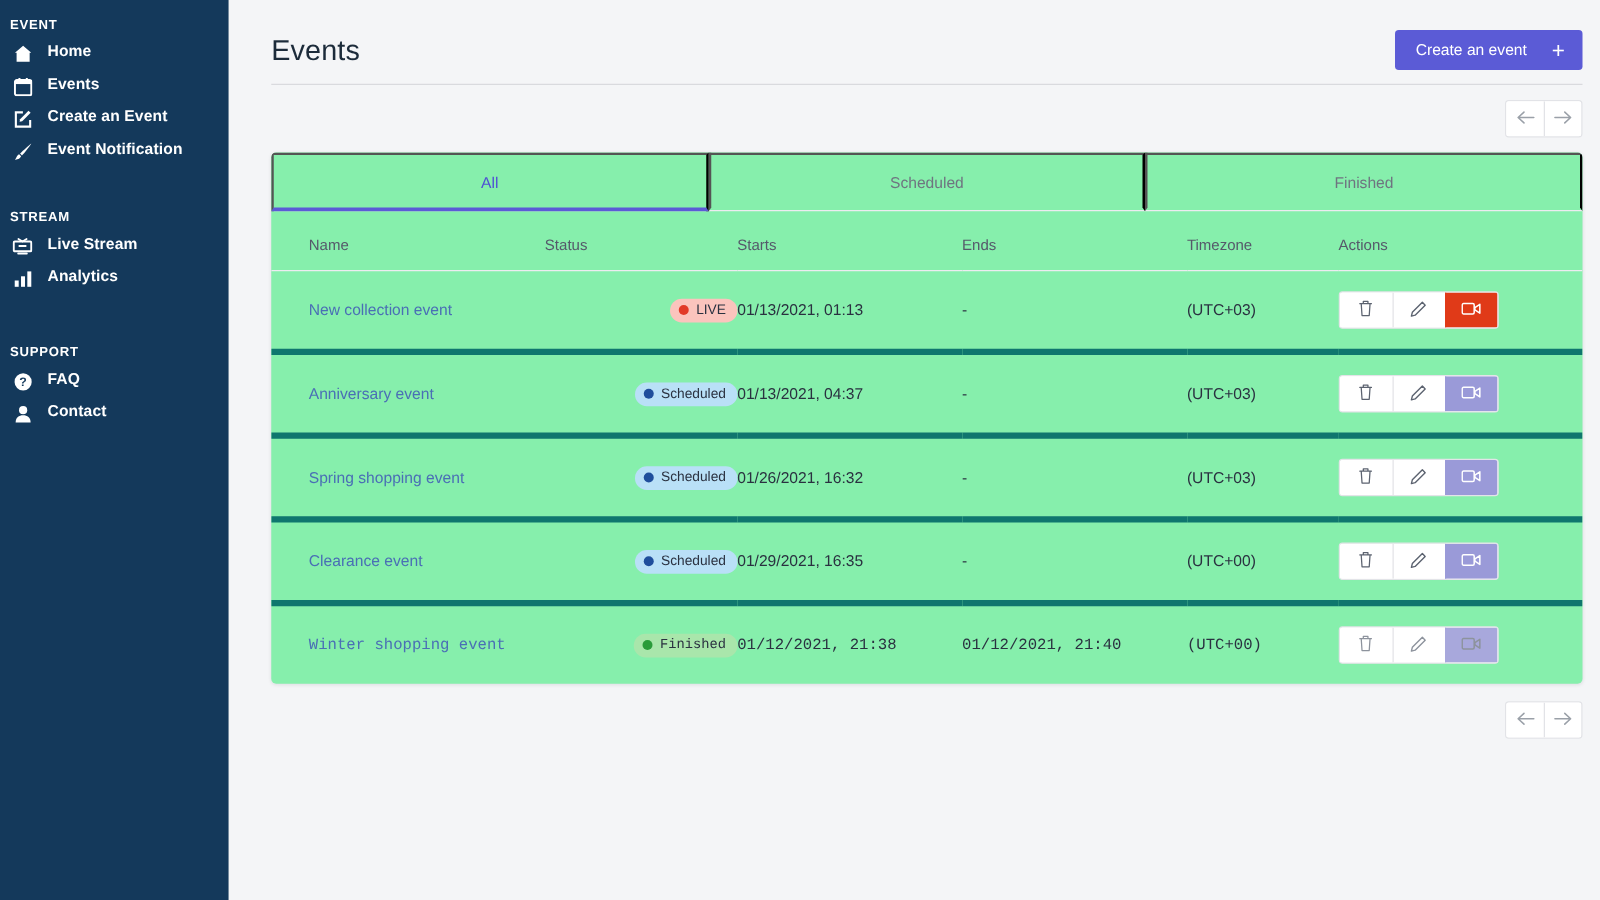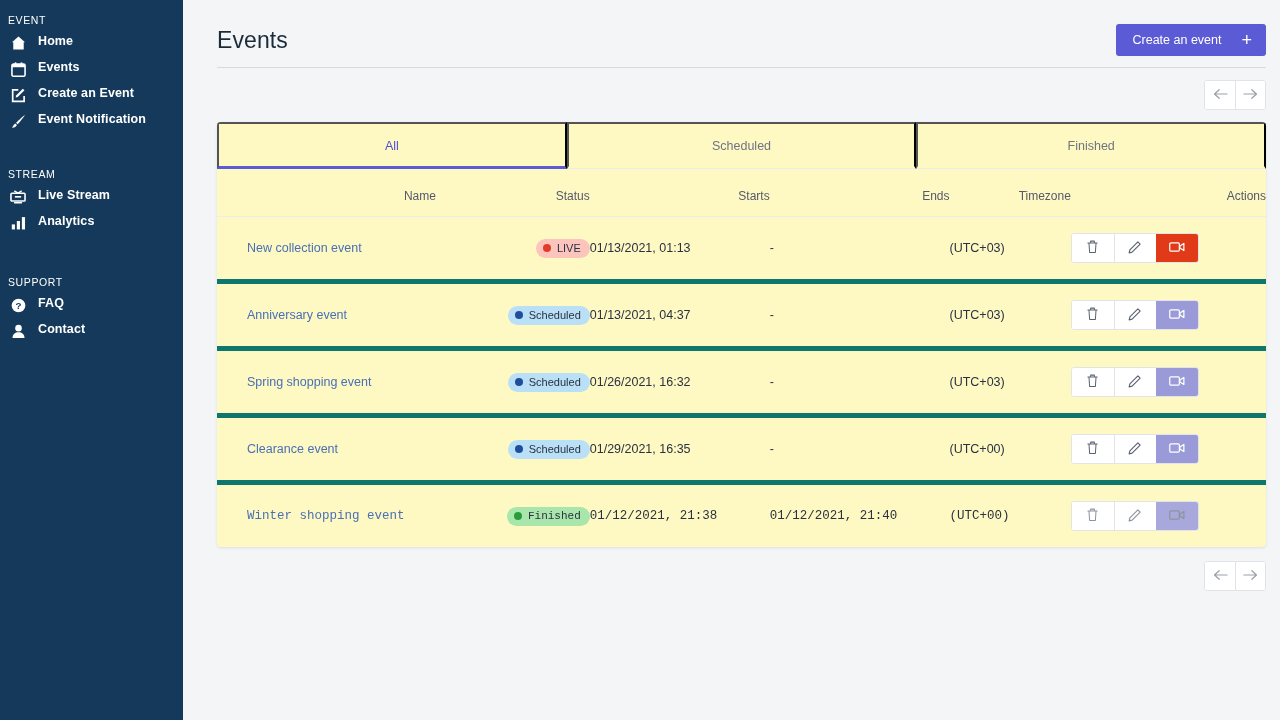--- a/index.html
+++ b/index.html
@@ -14,21 +14,21 @@
   
   .sidebar {
     width: 183px; min-width: 183px; height: 720px;
     background: #14395b;
     color: #ffffff;
     padding-top: 12px;
     position: relative;
   }
   .sb-section {
     font-size: 10.5px;
-    font-weight: normal;
+    font-weight: bold;
     letter-spacing: 0.6px;
     color: #ffffff;
     padding: 0 0 0 8px;
     margin: 0 0 6px 0;
     line-height: 16px;
   }
   .sb-section.stream { margin-top: 28px; }
   .sb-section.support { margin-top: 34px; }
   .sb-item {
     display: flex; 
@@ -104,21 +104,21 @@
     display: flex; align-items: center; justify-content: center;
     background: #fff;
     border: none;
     cursor: pointer;
     color: #9aa0a8;
   }
   .pager-btn + .pager-btn { border-left: 1px solid #e2e3e7; }
 
   
   .card {
-    background: #fef9c3;
+    background: #86efac;
     border-radius: 4px;
     margin-top: 12px;
     box-shadow: 0 1px 3px rgba(20,30,50,0.10);
     overflow: hidden;
   }
   .tabs { display: flex; border-bottom: 1px solid #ececf0; }
   .tab {
     flex: 1;
     text-align: center;
     font-size: 12.5px;
@@ -127,21 +127,21 @@
     cursor: pointer;
     border-bottom: 3px solid transparent;
     margin-bottom: -1px;
     background: transparent;
     font-family: "Liberation Sans", sans-serif;
   }
   .tab.active { color: #4f4fd4; border-bottom-color: #5b5bd6; }
 
   table.events { width: 100%; border-collapse: collapse; }
   table.events th {
-    text-align: right;
+    text-align: left;
     font-size: 12px;
     font-weight: normal;
     color: #55596a;
     padding: 20px 0 13px 0;
     border-bottom: 1px solid #ececf0;
   }
   table.events td {
     font-size: 12.5px;
     color: #2a3140;
     padding: 16px 0;

